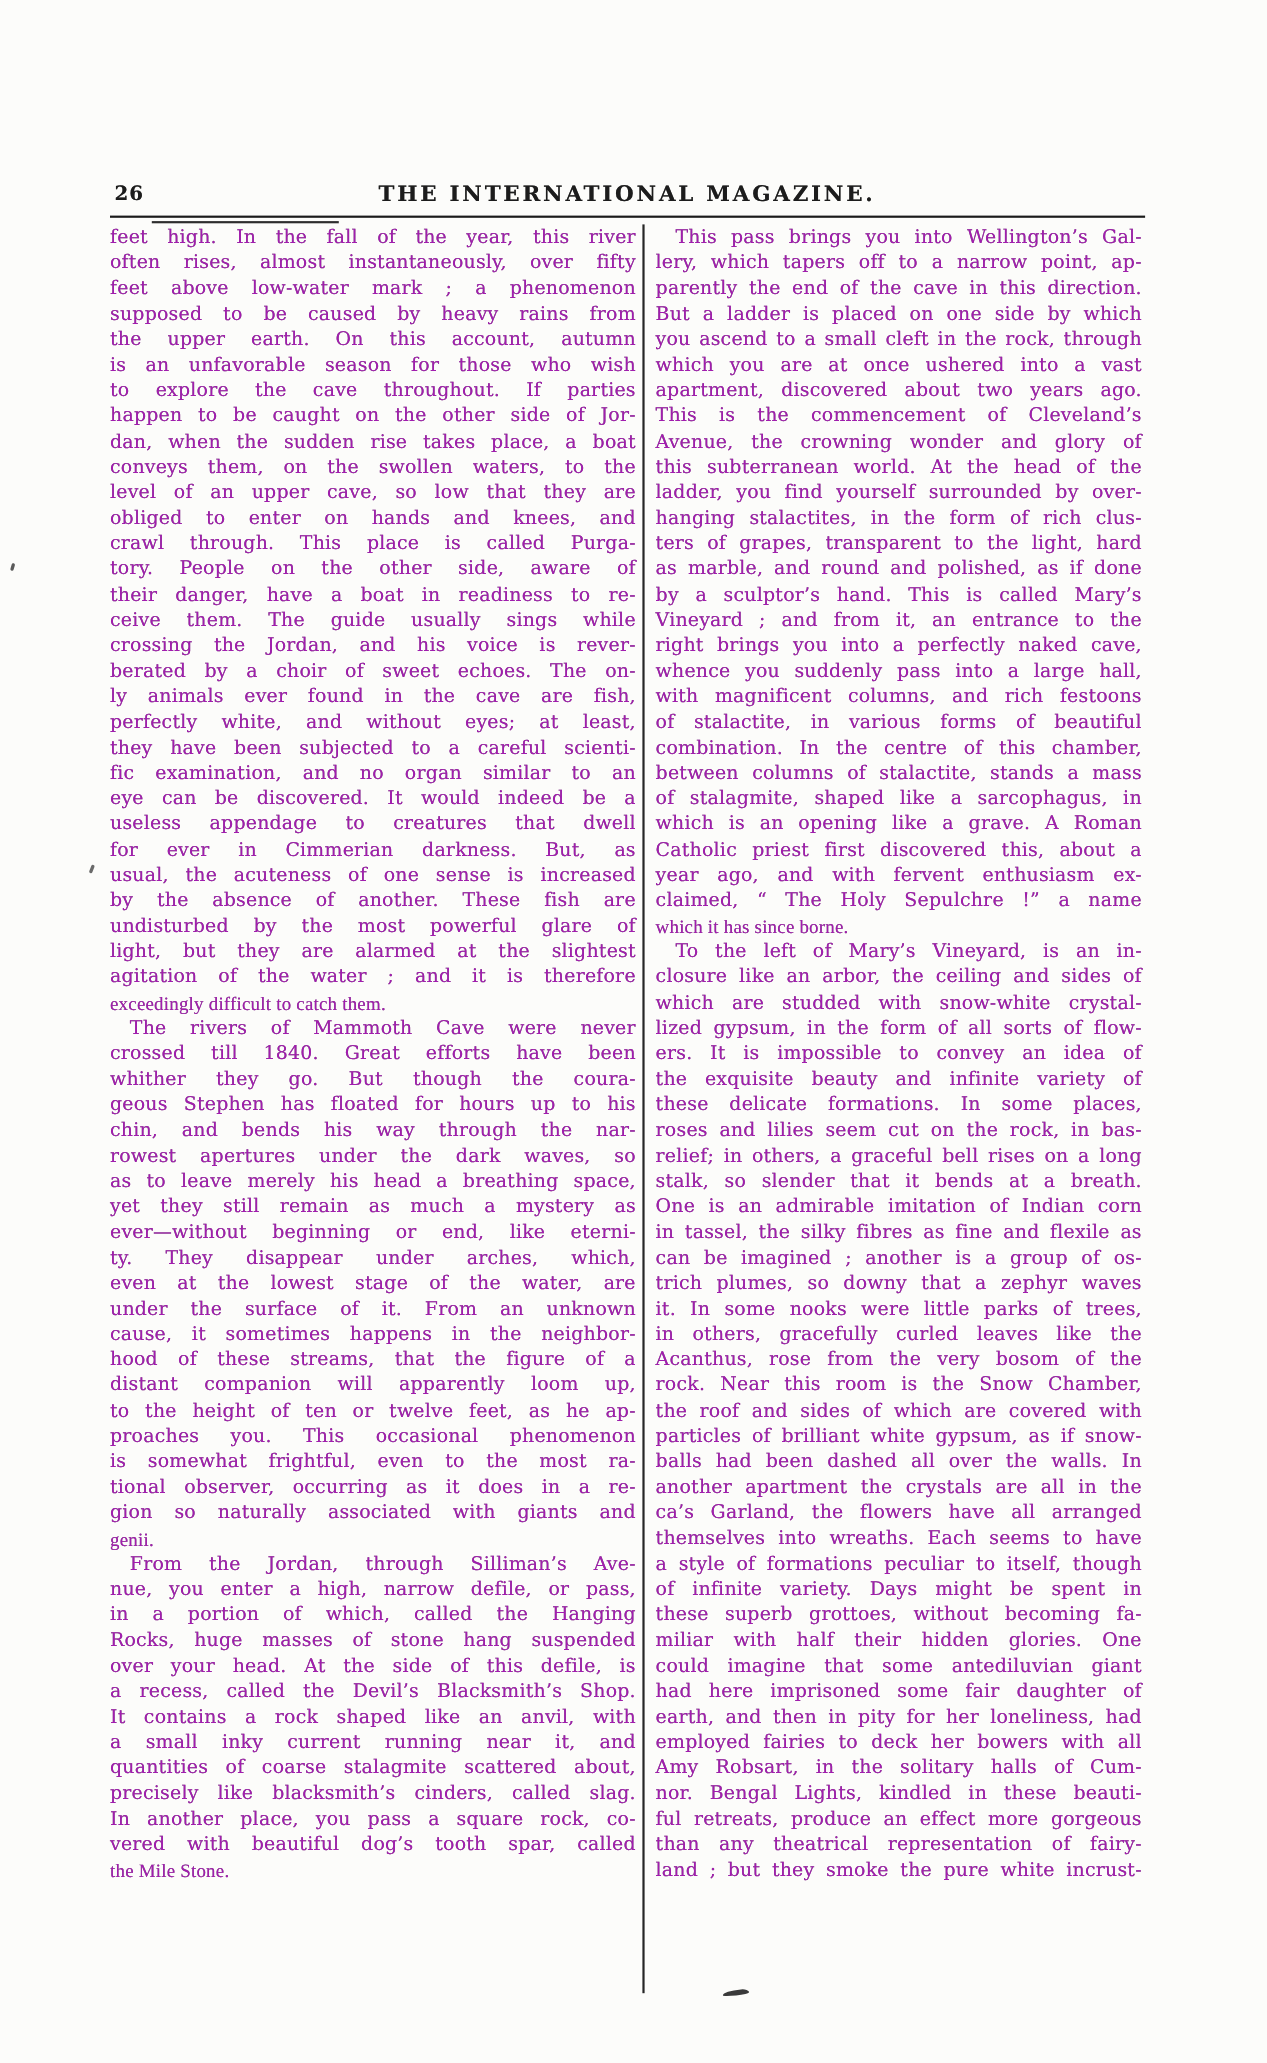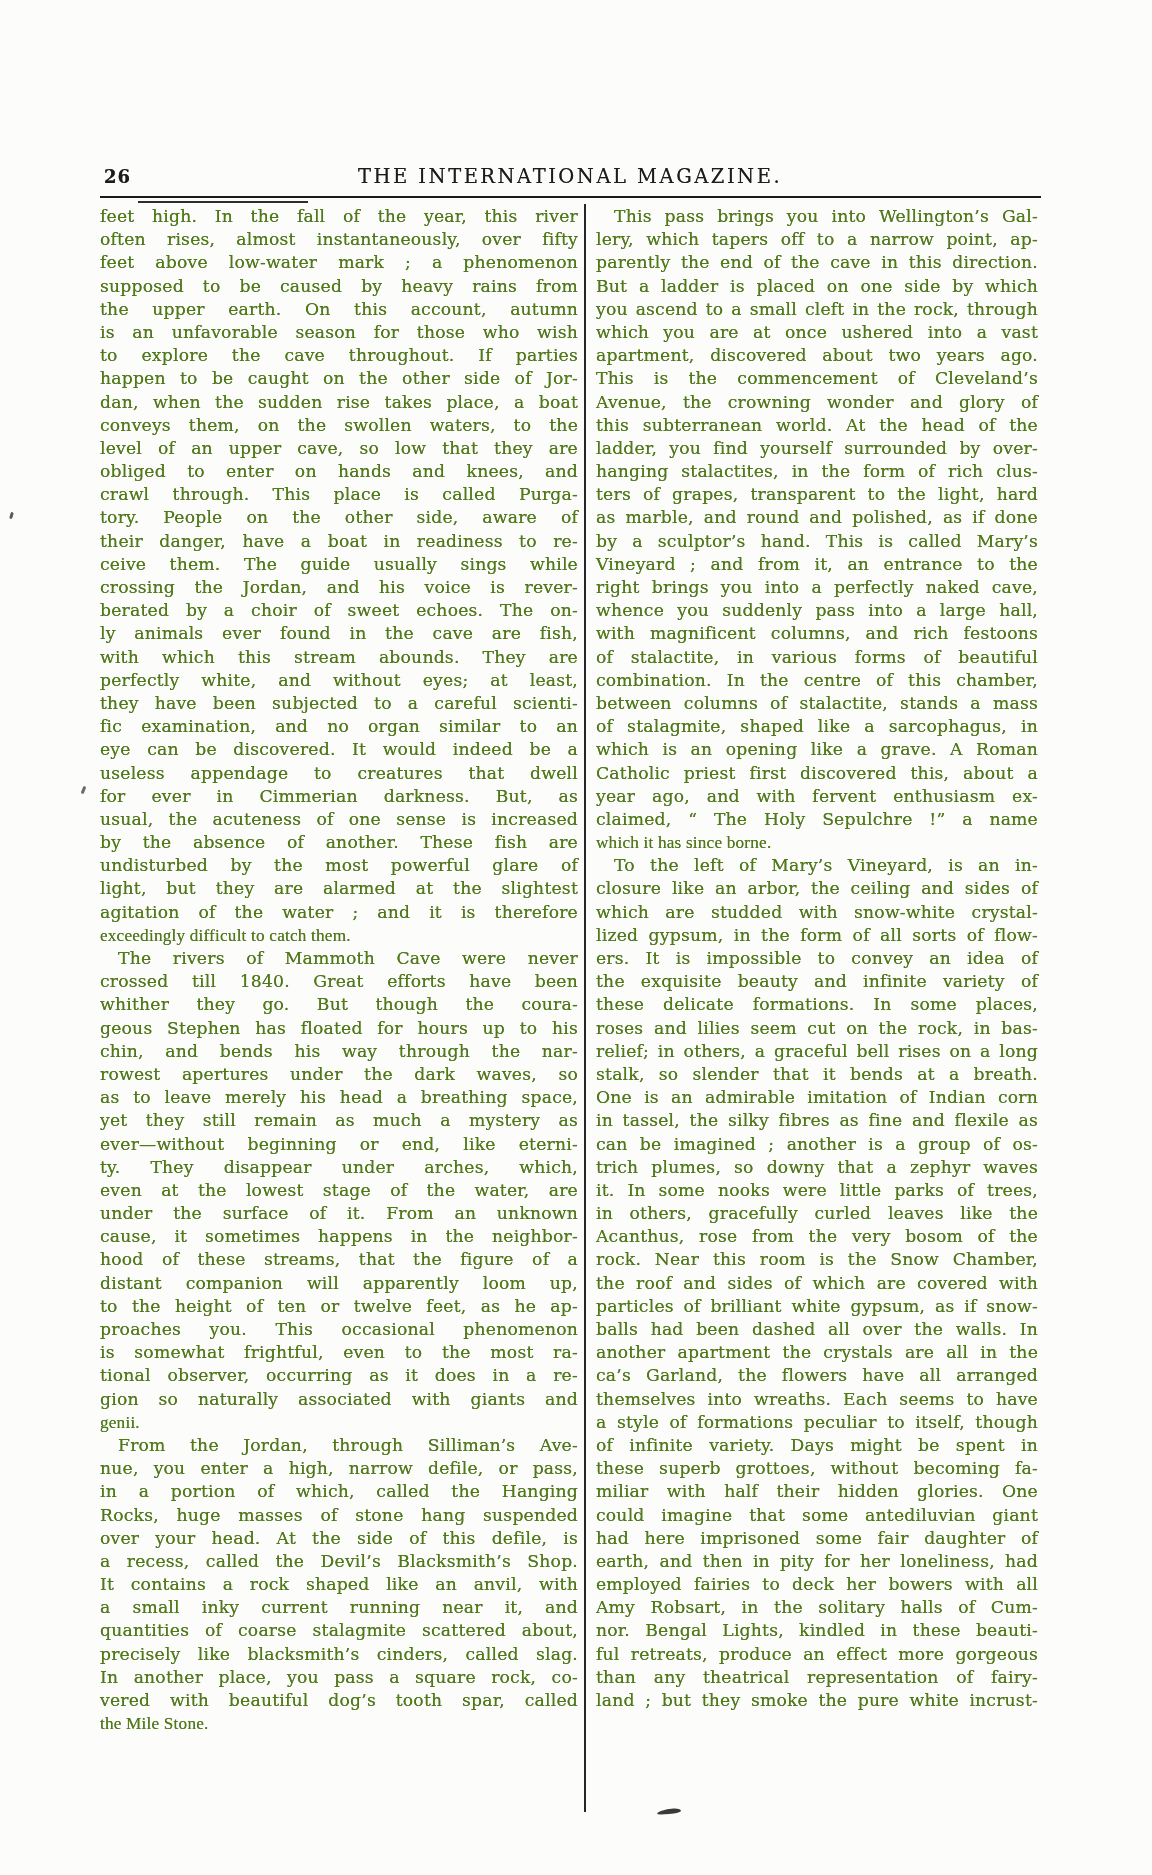--- a/index.html
+++ b/index.html
@@ -18,21 +18,21 @@
     position: absolute;
     left: 104px; top: 166px;
     font-size: 18px; font-weight: bold;
     letter-spacing: 1px;
     text-shadow: 0 0 0.6px rgba(10,10,10,0.6);
   }
   .title {
     position: absolute;
     left: 100px; top: 165px; width: 940px;
     text-align: center;
-    font-size: 19.5px; font-weight: normal;
+    font-size: 19.5px; font-weight: bold;
     letter-spacing: 2.5px;
     text-shadow: 0 0 0.6px rgba(10,10,10,0.6);
   }
   .rule {
     position: absolute;
     left: 100px; top: 196px; width: 941px; height: 2px;
     background: #1b1b1b;
   }
   .rule::after {
     content: "";
@@ -44,21 +44,21 @@
     position: absolute;
     left: 584px; top: 204px; width: 2px; height: 1608px;
     background: #262626;
   }
   .col {
     position: absolute;
     top: 205px;
     font-size: 17.2px;
     line-height: 23.2px;
     letter-spacing: 0.2px;
-    color: #4d7c0f;
+    color: #a21caf;
     text-shadow: 0 0 0.6px rgba(15,15,15,0.55);
   }
   .col-left  { left: 100px; width: 478px; }
   .col-right { left: 596px; width: 442px; }
   .line { text-align: justify; text-align-last: justify; height: 23.2px; overflow: visible; }
   .line.indent { text-indent: 18px; }
   .line.endline { text-align-last: left; font-family: Liberation Serif, serif; }
   .speck { position: absolute; background: #5a5a5a; border-radius: 2px; }
   .speck1 { left: 10px; top: 512px; width: 3px; height: 7px; transform: rotate(16deg); }
   .speck2 { left: 82px; top: 786px; width: 3px; height: 8px; transform: rotate(22deg); background: #6a6a6a; }
@@ -92,21 +92,20 @@
       <div class="line">conveys them, on the swollen waters, to the</div>
       <div class="line">level of an upper cave, so low that they are</div>
       <div class="line">obliged to enter on hands and knees, and</div>
       <div class="line">crawl through. This place is called Purga-</div>
       <div class="line">tory. People on the other side, aware of</div>
       <div class="line">their danger, have a boat in readiness to re-</div>
       <div class="line">ceive them. The guide usually sings while</div>
       <div class="line">crossing the Jordan, and his voice is rever-</div>
       <div class="line">berated by a choir of sweet echoes. The on-</div>
       <div class="line">ly animals ever found in the cave are fish,</div>
-      <div class="line">with which this stream abounds. They are</div>
       <div class="line">perfectly white, and without eyes; at least,</div>
       <div class="line">they have been subjected to a careful scienti-</div>
       <div class="line">fic examination, and no organ similar to an</div>
       <div class="line">eye can be discovered. It would indeed be a</div>
       <div class="line">useless appendage to creatures that dwell</div>
       <div class="line">for ever in Cimmerian darkness. But, as</div>
       <div class="line">usual, the acuteness of one sense is increased</div>
       <div class="line">by the absence of another. These fish are</div>
       <div class="line">undisturbed by the most powerful glare of</div>
       <div class="line">light, but they are alarmed at the slightest</div>

